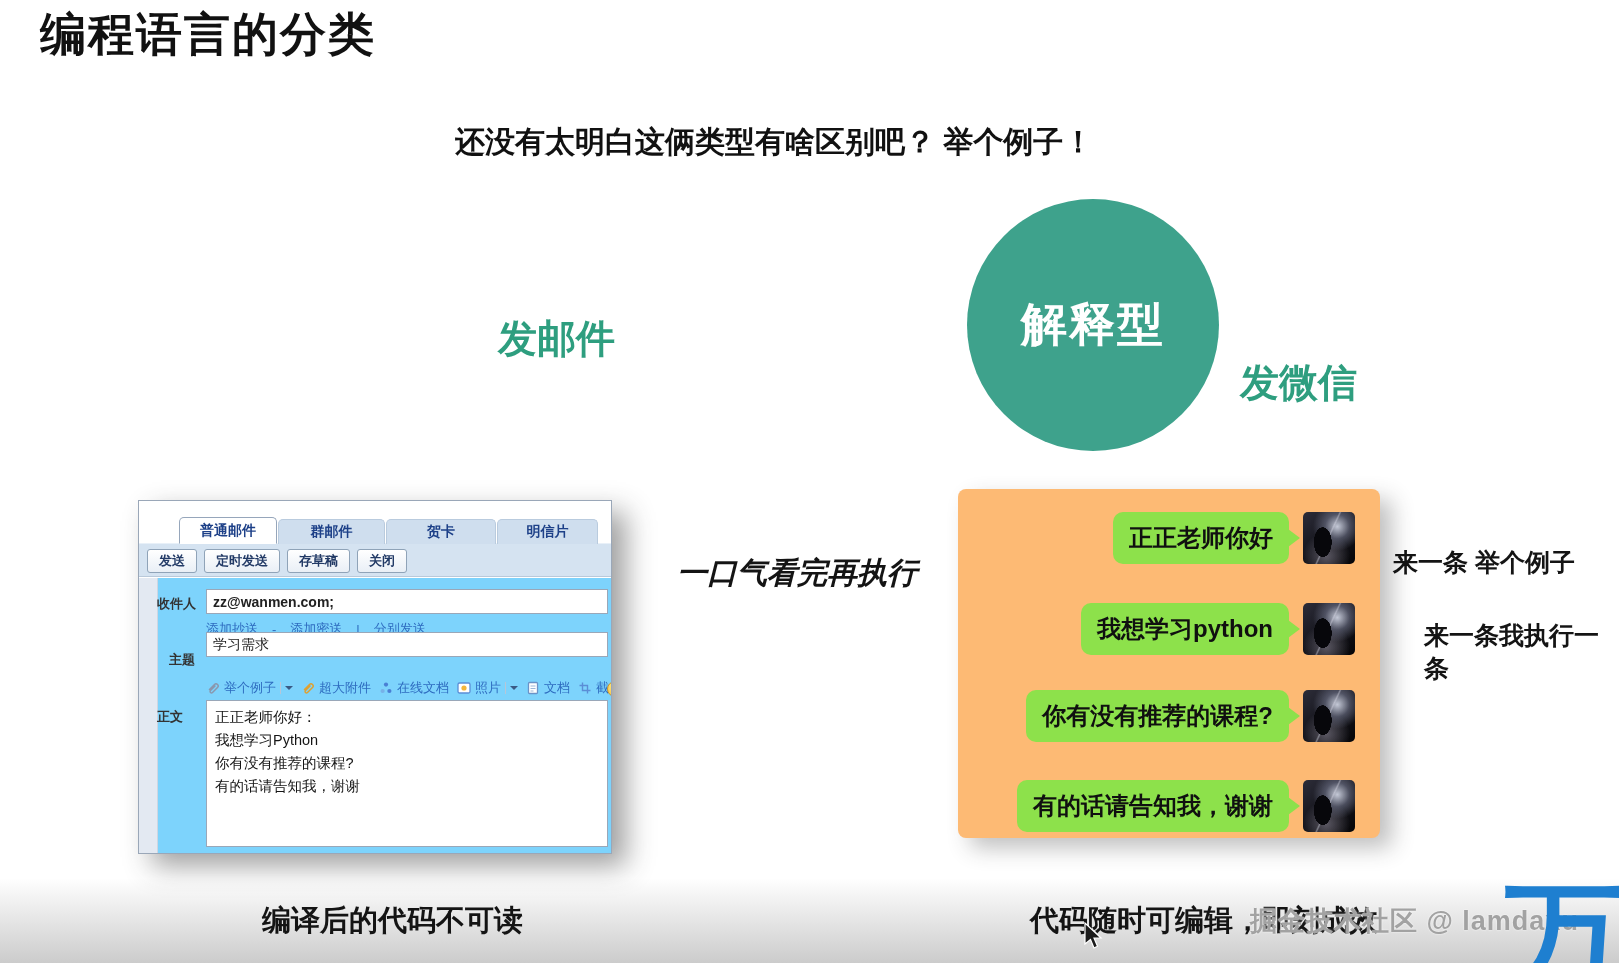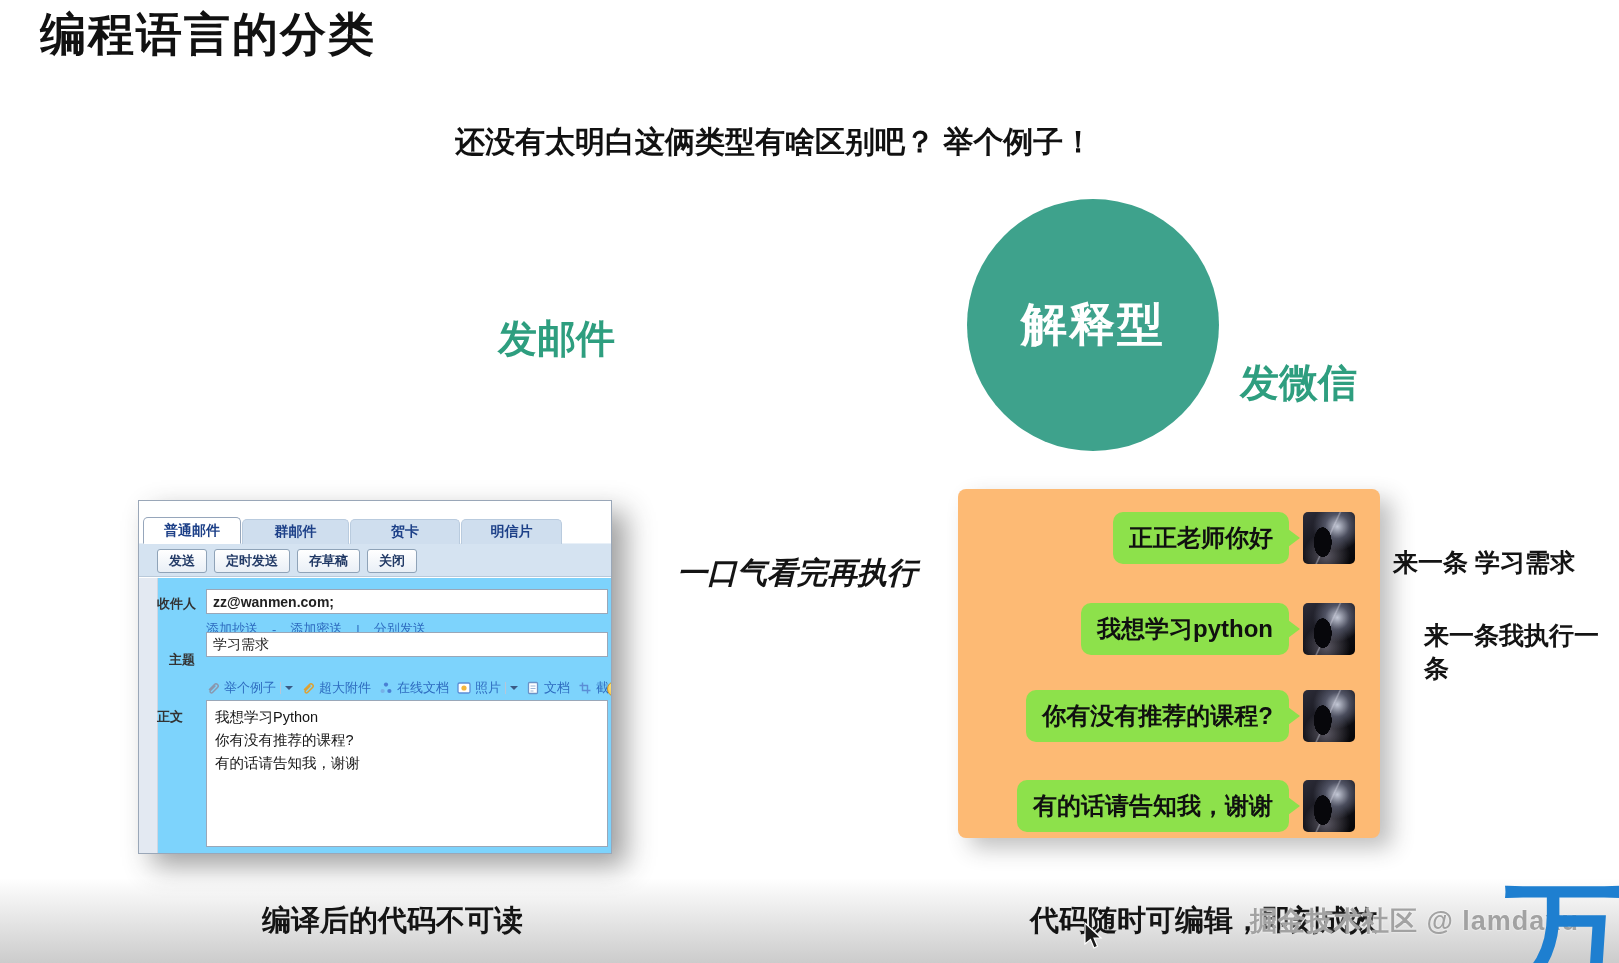--- a/index.html
+++ b/index.html
@@ -25,25 +25,25 @@
   .caption{position:absolute;font-size:29px;font-weight:600;color:#141414;z-index:3;}
   .caption.c-left{left:262px;top:901px;}
   .caption.c-right{left:1030px;top:901px;}
   
   .win{position:absolute;left:138px;top:500px;width:472px;height:352px;background:#fff;
        border:1px solid #9aa7b8;box-shadow:14px 12px 26px rgba(45,45,45,.45);overflow:hidden;z-index:2;}
   .tab-row{position:absolute;left:4px;top:16px;height:27px;display:flex;align-items:flex-end;z-index:2;}
   .tab{height:25px;display:flex;align-items:center;justify-content:center;font-size:14px;font-weight:700;
        color:#1d4088;background:#cfdeee;border:1px solid #b9cbde;border-bottom:none;
        border-radius:5px 5px 0 0;margin-right:1px;box-sizing:border-box;cursor:default;}
-  .tab.active{background:#fff;border:1px solid #96a6bb;border-bottom:1px solid #fff;height:27px;}
+  .tab.active{background:#fff;border:1px solid #96a6bb;border-bottom:1px solid #fff;height:27px;margin-left:36px;}
   .t0{width:98px}.t1{width:107px}.t2{width:110px}.t3{width:101px}
   .btn-bar{position:absolute;left:0;top:42px;width:100%;height:34px;background:#d5e3f1;
            border-top:1px solid #e8f0f8;border-bottom:1px solid #b9c9da;display:flex;gap:7px;
-           padding:5px 0 0 18px;box-sizing:border-box;}
+           padding:5px 0 0 8px;box-sizing:border-box;}
   .ebtn{height:22px;padding:0 11px;background:linear-gradient(#ffffff,#e9eff6);border:1px solid #8fa3b8;
         border-radius:3px;font-size:13px;font-weight:700;color:#223a66;display:flex;align-items:center;}
   .form{position:absolute;left:0;top:77px;right:0;bottom:0;background:#7dd3fc;}
   .gutter{position:absolute;left:0;top:0;bottom:0;width:18px;background:#e3e9f2;border-right:1px solid #cdd6e2;}
   .flabel{position:absolute;font-size:13px;color:#333;font-weight:600;}
   .l-to{left:18px;top:17px;}
   .l-subj{left:30px;top:73px;}
   .l-body{left:18px;top:130px;}
   .finput{position:absolute;left:67px;width:402px;height:25px;border:1px solid #9aa7b8;box-sizing:border-box;
           font-family:"Liberation Sans",sans-serif;font-size:14px;color:#222;padding:0 6px;background:#fff;}
@@ -96,21 +96,21 @@
   <div class="slide-subtitle">还没有太明白这俩类型有啥区别吧？ 举个例子！</div>
 
   <div class="analogy left">发邮件</div>
 
   <div class="circle right">
     <span class="lbl">解释型</span>
   </div>
   <div class="analogy right">发微信</div>
 
   <div class="note n-email">一口气看完再执行</div>
-  <div class="note n-chat1">来一条 学习需求</div>
+  <div class="note n-chat1">来一条 举个例子</div>
   <div class="note n-chat2">来一条我执行一条</div>
   <div class="caption c-right">代码随时可编辑，即刻成效</div>
   <div class="caption c-left">编译后的代码不可读</div>
 
   <div class="win">
     <div class="tab-row">
       <div class="tab active t0">普通邮件</div>
       <div class="tab t1">群邮件</div>
       <div class="tab t2">贺卡</div>
       <div class="tab t3">明信片</div>
@@ -181,20 +181,21 @@
           <svg class="icon-svg" width="14" height="14" viewBox="0 0 14 14">
               <path d="M4.5 1.5 V9.5 H12.5 M1.5 4.5 H9.5 V12.5" stroke="#5b8ed6" fill="none" stroke-width="1.4"></path>
             </svg>
           <span>截屏</span>
         </span>
         <span class="emoji-dot"></span>
       </div>
 
       <div class="flabel l-body">正文</div>
       <div class="body-box">
+        <span>正正老师你好：</span>
         <span>我想学习Python</span>
         <span>你有没有推荐的课程?</span>
         <span>有的话请告知我，谢谢</span>
       </div>
     </div>
   </div>
 
   <div class="chat">
     <div class="crow r0">
       <div class="bubble">正正老师你好</div>

